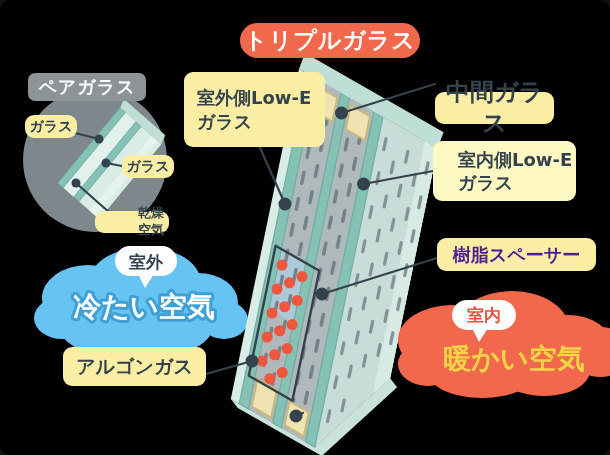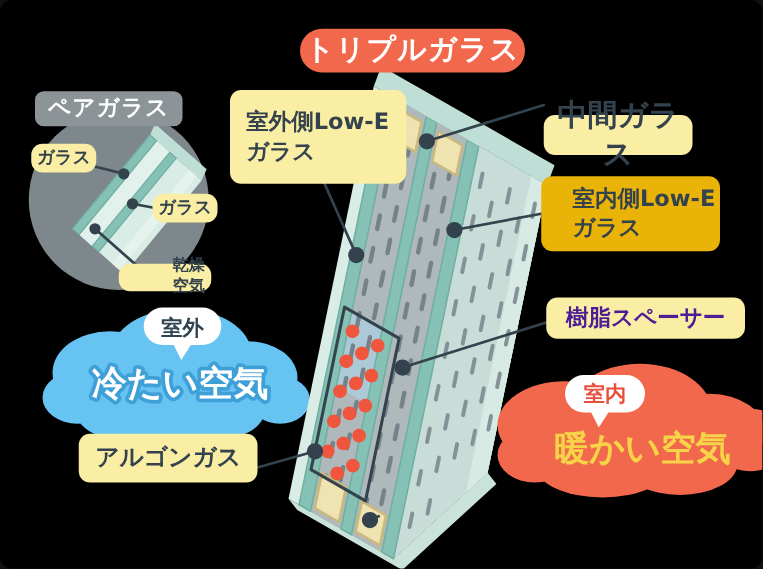--- a/index.html
+++ b/index.html
@@ -223,17 +223,17 @@
   </svg>
 
   <div class="lbl" id="title-label" style="background: rgb(242, 104, 76); color: rgb(255, 255, 255);">トリプルガラス</div>
   <div class="lbl" id="pair-title" style="background: rgb(140, 148, 151); color: rgb(255, 255, 255);">ペアガラス</div>
   <div class="lbl" id="lbl-glass1" style="background: rgb(250, 237, 164); color: rgb(51, 66, 76);">ガラス</div>
   <div class="lbl" id="lbl-glass2" style="background: rgb(250, 237, 164); color: rgb(51, 66, 76);">ガラス</div>
   <div class="lbl" id="lbl-dryair" style="background: rgb(250, 237, 164); color: rgb(51, 66, 76);">乾燥空気</div>
   <div class="lbl left" id="lbl-outlowe" style="background: rgb(250, 237, 164); color: rgb(51, 66, 76);">室外側Low-E
 ガラス</div>
   <div class="lbl" id="lbl-mid" style="background: rgb(250, 237, 164); color: rgb(51, 66, 76);">中間ガラス</div>
-  <div class="lbl left" id="lbl-inlowe" style="background: #eab308; color: rgb(51, 66, 76); padding-left: 25px;">室内側Low-E
+  <div class="lbl left" id="lbl-inlowe" style="background: #fef9c3; color: rgb(51, 66, 76); padding-left: 25px;">室内側Low-E
 ガラス</div>
   <div class="lbl" id="lbl-spacer" style="background: rgb(250, 237, 164); color: #4c1d95;">樹脂スペーサー</div>
   <div class="lbl" id="lbl-argon" style="background: rgb(250, 237, 164); color: rgb(51, 66, 76);">アルゴンガス</div>
 </div>
 
 </body></html>

